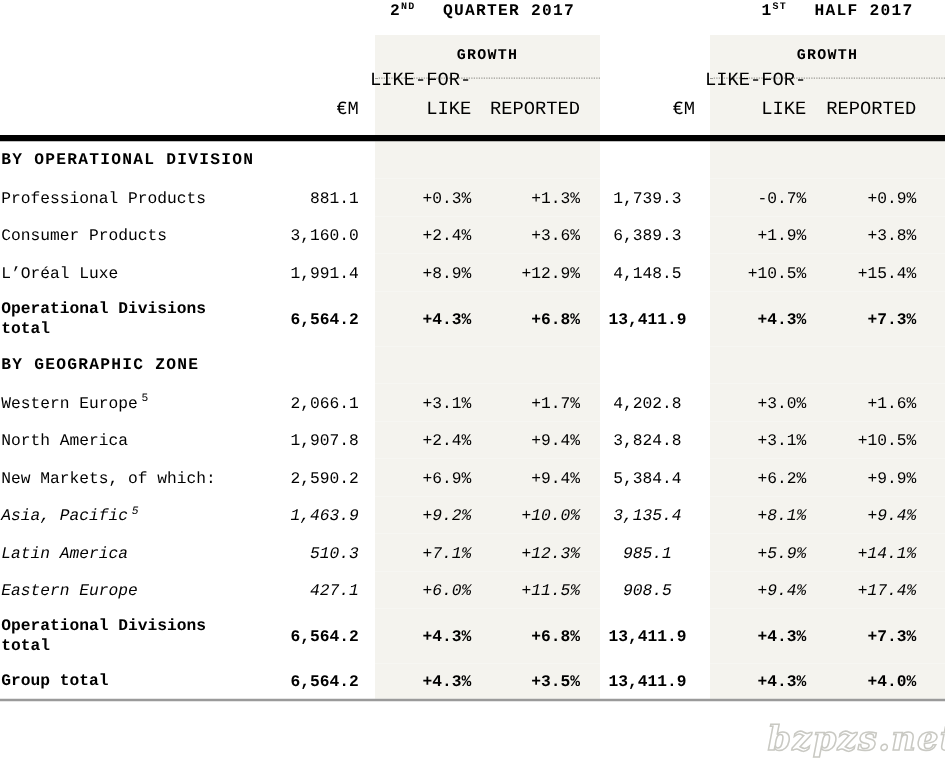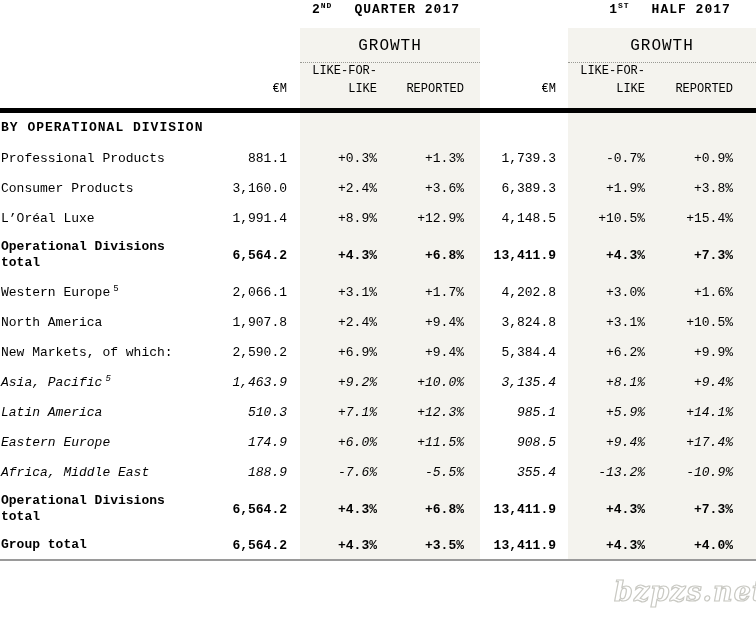--- a/index.html
+++ b/index.html
@@ -6,37 +6,37 @@
   .page{
     position:relative;width:756px;height:624px;background:#ffffff;
     font-family:"Liberation Mono","DejaVu Sans Mono",monospace;
     font-size:13px;color:#000;overflow:hidden;
   }
   
   .hdr{position:relative;height:108px;border-bottom:5px solid #000;}
   .gblock{position:absolute;top:28px;bottom:0;background:#f4f3ee;}
   .gb1{left:300px;width:180px;}
   .gb2{left:568px;width:188px;}
-  .growth-label{margin-top:9px;text-align:center;font-size:16px;letter-spacing:1px;}
+  .growth-label{margin-top:9px;text-align:center;font-size:12px;letter-spacing:1px;font-weight:bold;}
   .dots{position:absolute;left:0;right:0;top:34px;border-top:1px dotted #9a9a94;}
   .title{position:absolute;top:1px;text-align:center;font-weight:bold;font-size:13px;letter-spacing:1px;}
   .t1{left:296px;width:180px;}
   .t2{left:576px;width:188px;}
   .title sup{font-size:8px;text-align:center;}
   .title .rest{margin-left:22px;}
-  .subh{position:absolute;bottom:9px;font-size:12px;text-align:right;white-space:pre-line;line-height:1.55;}
+  .subh{position:absolute;bottom:9px;font-size:15px;text-align:right;white-space:pre-line;line-height:1.55;}
   .em1{right:469px;} .lfl1{right:379px;} .rep1{right:292px;}
   .em2{right:200px;} .lfl2{right:111px;} .rep2{right:23px;}
   
   table{border-collapse:collapse;table-layout:fixed;width:756px;}
   td{padding:0;vertical-align:middle;overflow:hidden;}
   .sh{background:#f4f3ee;}
   .num{text-align:right;padding-right:3px;}
   .pr16{padding-right:16px;}
-  .pr2{padding-right:2px;}
+  .pr2{padding-right:2px;text-align:center;}
   .pr23{padding-right:23px;}
   .lbl{padding-left:1px;line-height:1.2;}
   tr.r{height:30px;padding-left:36px;}
   tr.section{height:30px;}
   tr.section td{font-weight:bold;letter-spacing:1px;margin-left:36px;}
   tr.total{height:44px;}
   tr.total td{font-weight:bold;}
   tr.group{height:28px;margin-left:20px;}
   tr.group td{font-weight:bold;}
   tr.subrow td{color:#000000;font-style:italic;}
@@ -147,20 +147,30 @@
       <td class="num">6,564.2</td>
       <td class="sp"></td>
       <td class="num sh">+4.3%</td>
       <td class="num sh pr16">+6.8%</td>
       <td class="num pr2">13,411.9</td>
       <td class="sp"></td>
       <td class="num sh">+4.3%</td>
       <td class="num sh pr23">+7.3%</td>
     </tr>
 
+    <tr class="section">
+      <td class="lbl" colspan="2">BY GEOGRAPHIC ZONE</td>
+      <td class="sp"></td>
+          <td class="sh"></td>
+          <td class="sh"></td>
+      <td></td>
+          <td class="sp"></td>
+          <td class="sh"></td>
+          <td class="sh"></td>
+    </tr>
 
     <tr class="r">
       <td class="lbl"><span>Western Europe</span><sup class="fn">5</sup></td>
       <td class="num">2,066.1</td>
       <td class="sp"></td>
       <td class="num sh">+3.1%</td>
       <td class="num sh pr16">+1.7%</td>
       <td class="num pr2">4,202.8</td>
       <td class="sp"></td>
       <td class="num sh">+3.0%</td>
@@ -210,41 +220,30 @@
       <td class="num sh">+7.1%</td>
       <td class="num sh pr16">+12.3%</td>
       <td class="num pr2">985.1</td>
       <td class="sp"></td>
       <td class="num sh">+5.9%</td>
       <td class="num sh pr23">+14.1%</td>
     </tr>
 
     <tr class="r subrow">
       <td class="lbl"><span>Eastern Europe</span><sup class="fn"></sup></td>
-      <td class="num">174.9</td>
+      <td class="num">427.1</td>
       <td class="sp"></td>
       <td class="num sh">+6.0%</td>
       <td class="num sh pr16">+11.5%</td>
       <td class="num pr2">908.5</td>
       <td class="sp"></td>
       <td class="num sh">+9.4%</td>
       <td class="num sh pr23">+17.4%</td>
     </tr>
 
-    <tr class="r subrow">
-      <td class="lbl"><span>Africa, Middle East</span><sup class="fn"></sup></td>
-      <td class="num">188.9</td>
-      <td class="sp"></td>
-      <td class="num sh">-7.6%</td>
-      <td class="num sh pr16">-5.5%</td>
-      <td class="num pr2">355.4</td>
-      <td class="sp"></td>
-      <td class="num sh">-13.2%</td>
-      <td class="num sh pr23">-10.9%</td>
-    </tr>
 
     <tr class="total">
       <td class="lbl"><span>Operational Divisions total</span></td>
       <td class="num">6,564.2</td>
       <td class="sp"></td>
       <td class="num sh">+4.3%</td>
       <td class="num sh pr16">+6.8%</td>
       <td class="num pr2">13,411.9</td>
       <td class="sp"></td>
       <td class="num sh">+4.3%</td>

